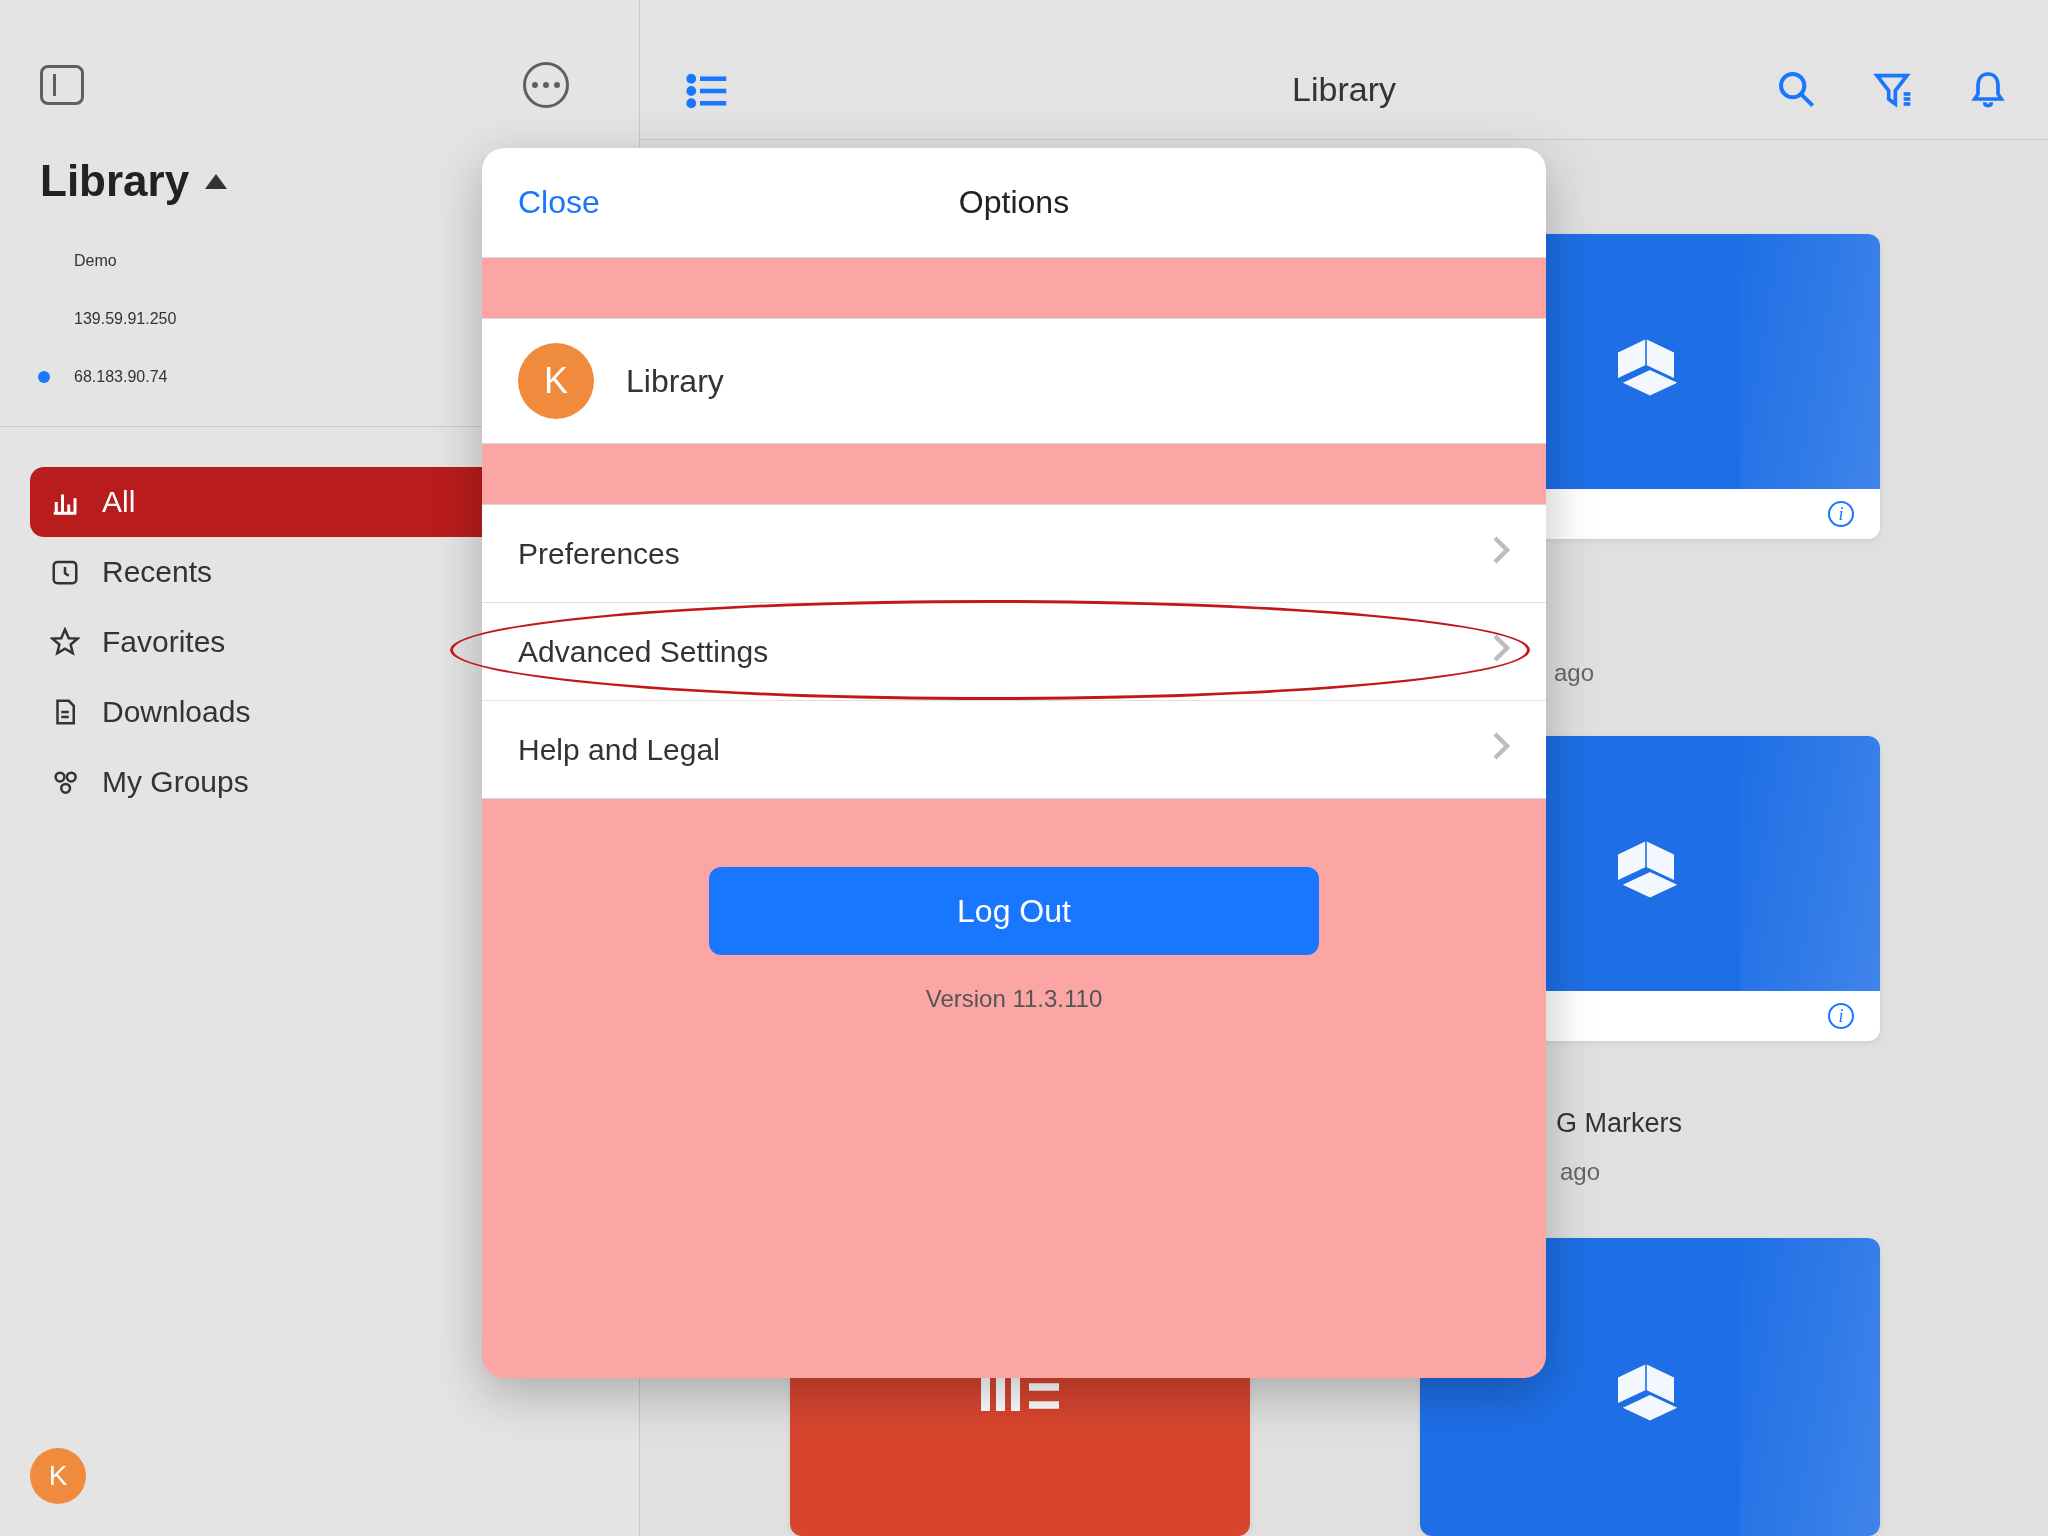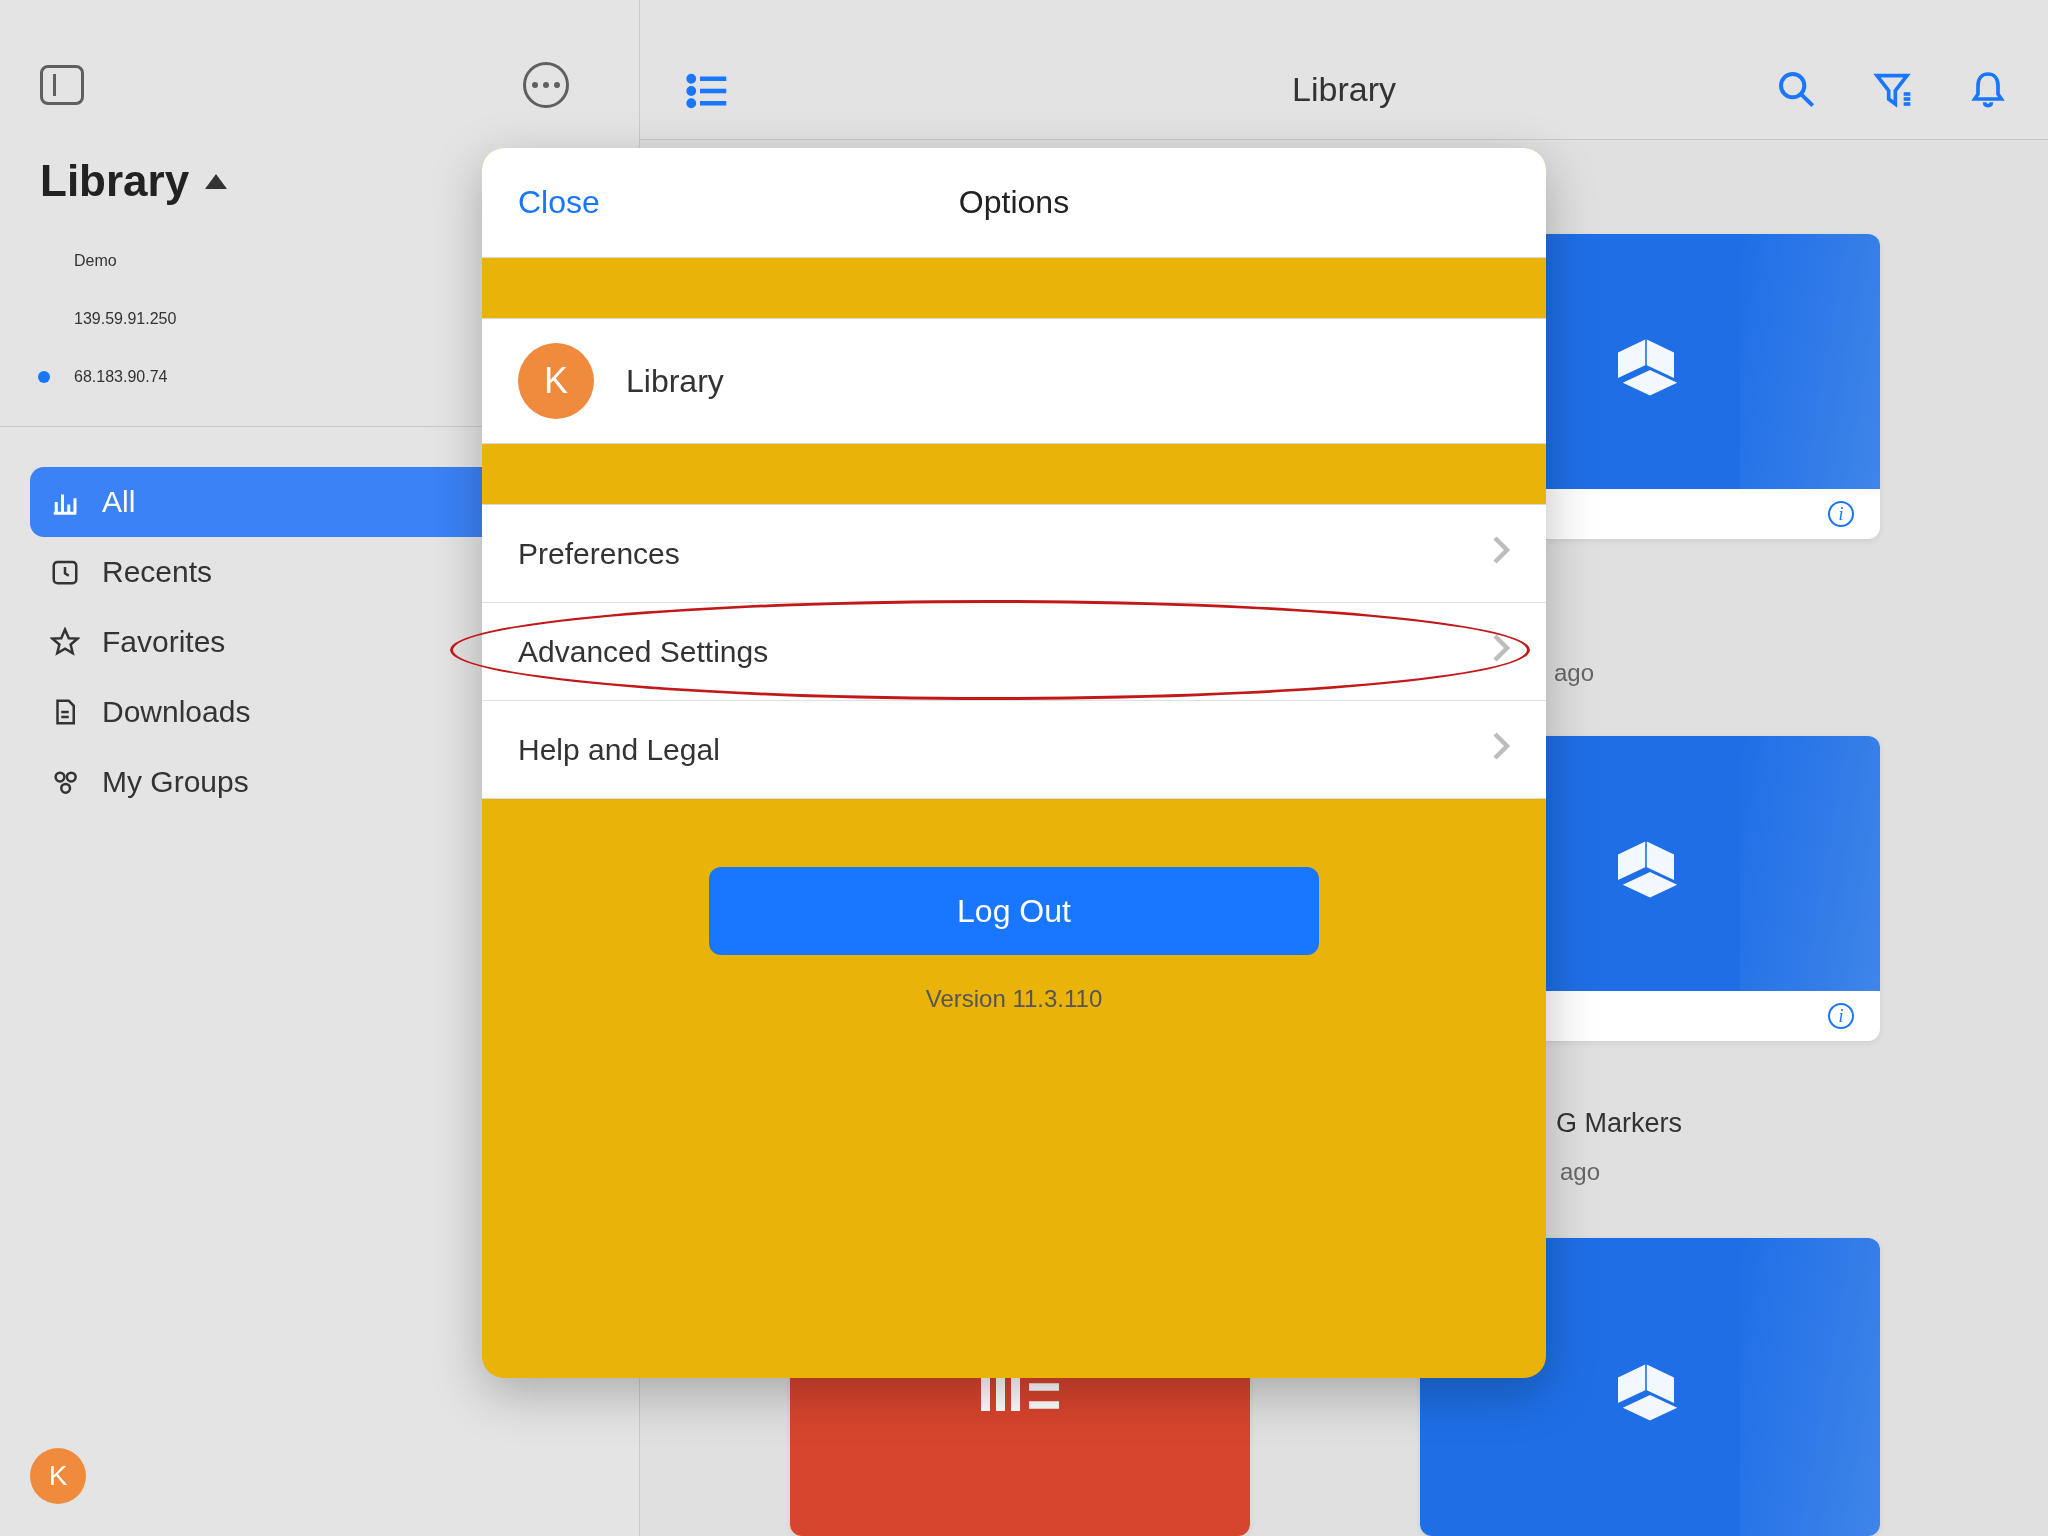--- a/index.html
+++ b/index.html
@@ -28,21 +28,21 @@
   .sidebar-title-row { display: flex; align-items: center; padding: 26px 40px 20px 40px; gap: 16px; }
   .sidebar-title { font-size: 44px; font-weight: 700; color: #222; }
   .caret-up { width: 0; height: 0; border-left: 11px solid transparent; border-right: 11px solid transparent; border-bottom: 15px solid #333; }
 
   .env-list { padding: 6px 0 20px 0; border-bottom: 1px solid #c9c9c9; }
   .env-item { padding: 20px 0 20px 74px; font-size: 16px; color: #333; position: relative; }
   .env-item.active::before { content: ""; position: absolute; left: 38px; top: 50%; transform: translateY(-50%); width: 12px; height: 12px; background: #1976ff; border-radius: 50%; }
 
   .nav-list { padding: 40px 30px 0 30px; }
   .nav-item { display: flex; align-items: center; gap: 22px; padding: 18px 20px; font-size: 30px; color: #333; border-radius: 14px; }
-  .nav-item.selected { background: #3b82f6; color: #fff; padding-left: 20px; }
+  .nav-item.selected { background: #b91c1c; color: #fff; padding-left: 20px; }
   .nav-icon { width: 30px; height: 30px; flex-shrink: 0; }
 
   .avatar-small { position: absolute; left: 30px; bottom: 32px; width: 56px; height: 56px; background: #f08a3c; color: #fff; border-radius: 50%; display: flex; align-items: center; justify-content: center; font-size: 28px; }
 
   
   .main { position: absolute; left: 640px; top: 0; right: 0; height: 1536px; background: #e0e0e0; }
   .main-header { height: 140px; border-bottom: 1px solid #c7c7c7; display: flex; align-items: flex-end; padding: 0 40px 30px 40px; background: #e3e3e3; }
   .list-icon { color: #1976ff; margin-left: 6px; }
   .main-title { font-size: 34px; color: #333; position: absolute; left: 50%; transform: translateX(-50%); }
   .main-actions { margin-left: auto; display: flex; gap: 56px; color: #1976ff; }
@@ -54,21 +54,21 @@
   .card .thumb.red { background: #d8452e; }
   .card .thumb .sheen { position: absolute; right: 0; top: 0; bottom: 0; width: 140px; background: linear-gradient(100deg, transparent, rgba(255,255,255,0.15)); }
   .card .footer { height: 50px; display: flex; align-items: center; justify-content: flex-end; padding: 0 26px; }
   .info-icon { width: 26px; height: 26px; border: 2px solid #1976ff; border-radius: 50%; display: flex; align-items: center; justify-content: center; color: #1976ff; font-size: 18px; font-style: italic; font-family: serif; }
   .book-svg { width: 80px; height: 70px; }
 
   .card-label { position: absolute; font-size: 27px; color: #333; }
   .card-time { position: absolute; font-size: 24px; color: #666; }
 
   
-  .modal { position: absolute; left: 482px; top: 148px; width: 1064px; height: 1230px; background: #eab308; border-radius: 22px; overflow: hidden; box-shadow: 0 15px 50px rgba(0,0,0,0.25); }
+  .modal { position: absolute; left: 482px; top: 148px; width: 1064px; height: 1230px; background: #fca5a5; border-radius: 22px; overflow: hidden; box-shadow: 0 15px 50px rgba(0,0,0,0.25); }
   .modal-header { height: 110px; background: #fff; border-bottom: 1px solid #d9d9d9; display: flex; align-items: center; padding: 0 36px; position: relative; }
   .close-btn { color: #1976ff; font-size: 32px; }
   .modal-title { font-size: 32px; color: #222; position: absolute; left: 50%; transform: translateX(-50%); font-weight: 500; }
 
   .section { background: #fff; border-top: 1px solid #d9d9d9; border-bottom: 1px solid #d9d9d9; }
   .gap { height: 60px; }
 
   .user-row { display: flex; align-items: center; padding: 24px 36px; gap: 32px; }
   .avatar-orange { width: 76px; height: 76px; background: #f08a3c; color: #fff; border-radius: 50%; display: flex; align-items: center; justify-content: center; font-size: 36px; }
   .user-name { font-size: 32px; color: #333; }

